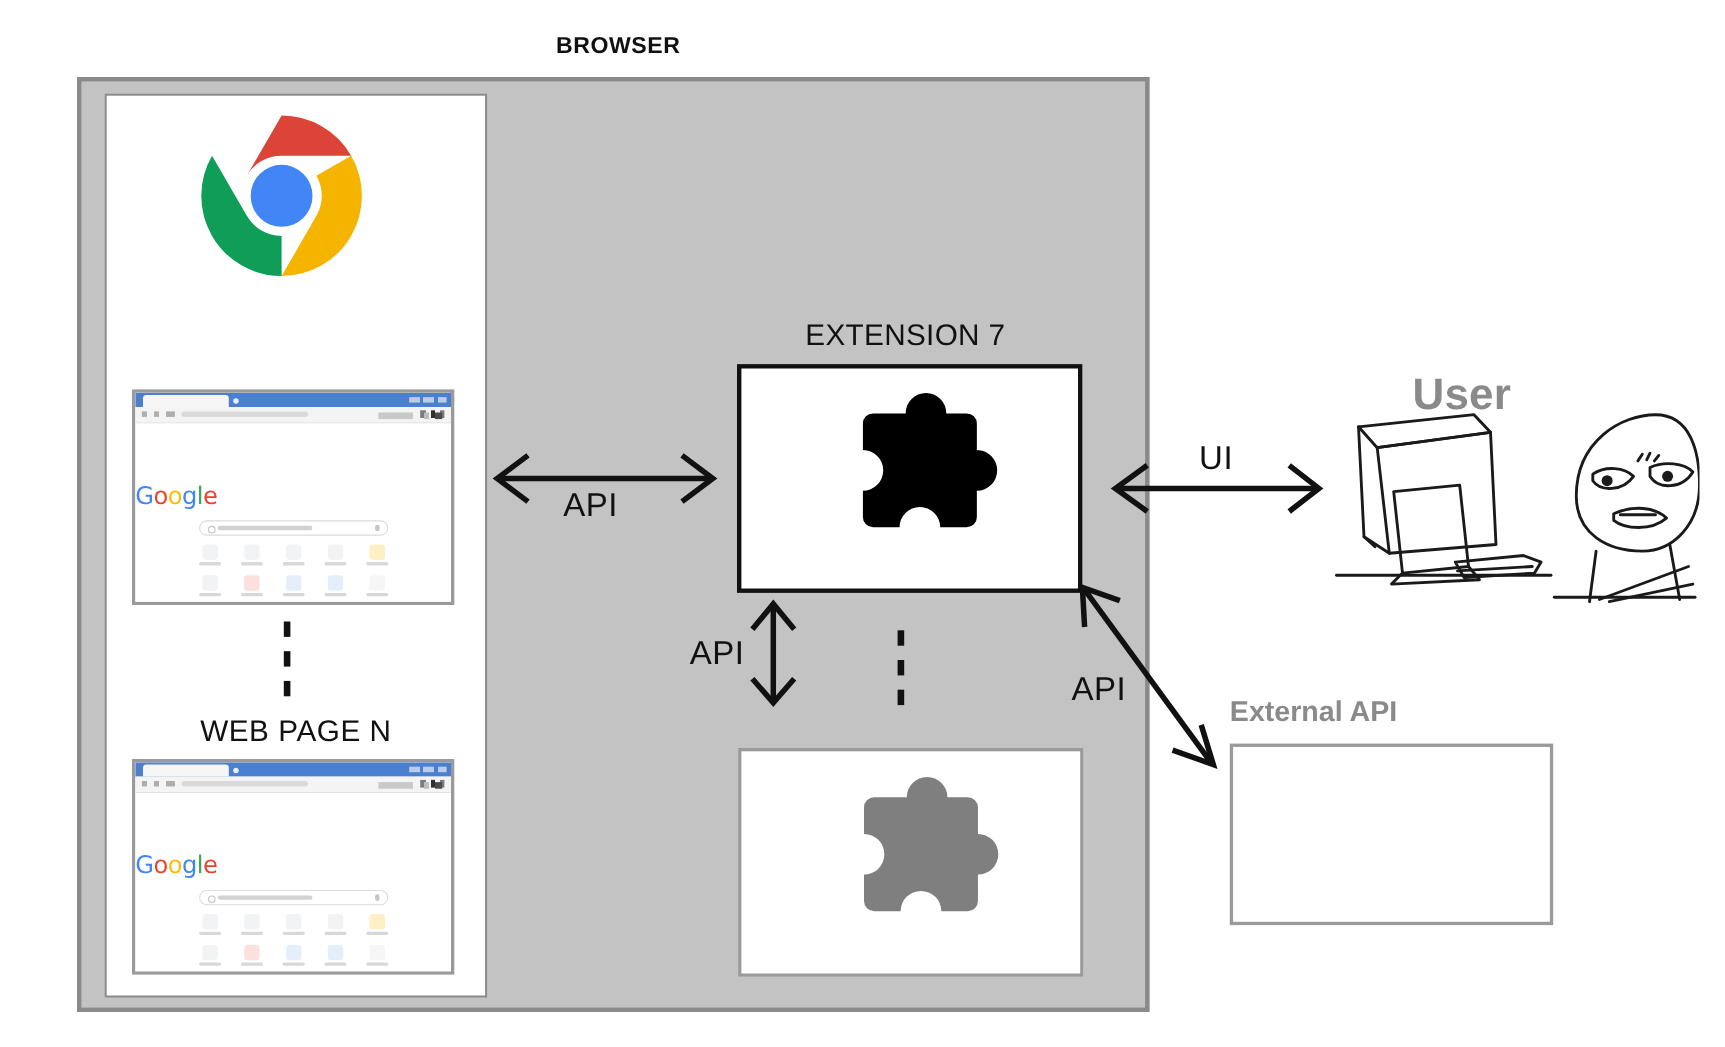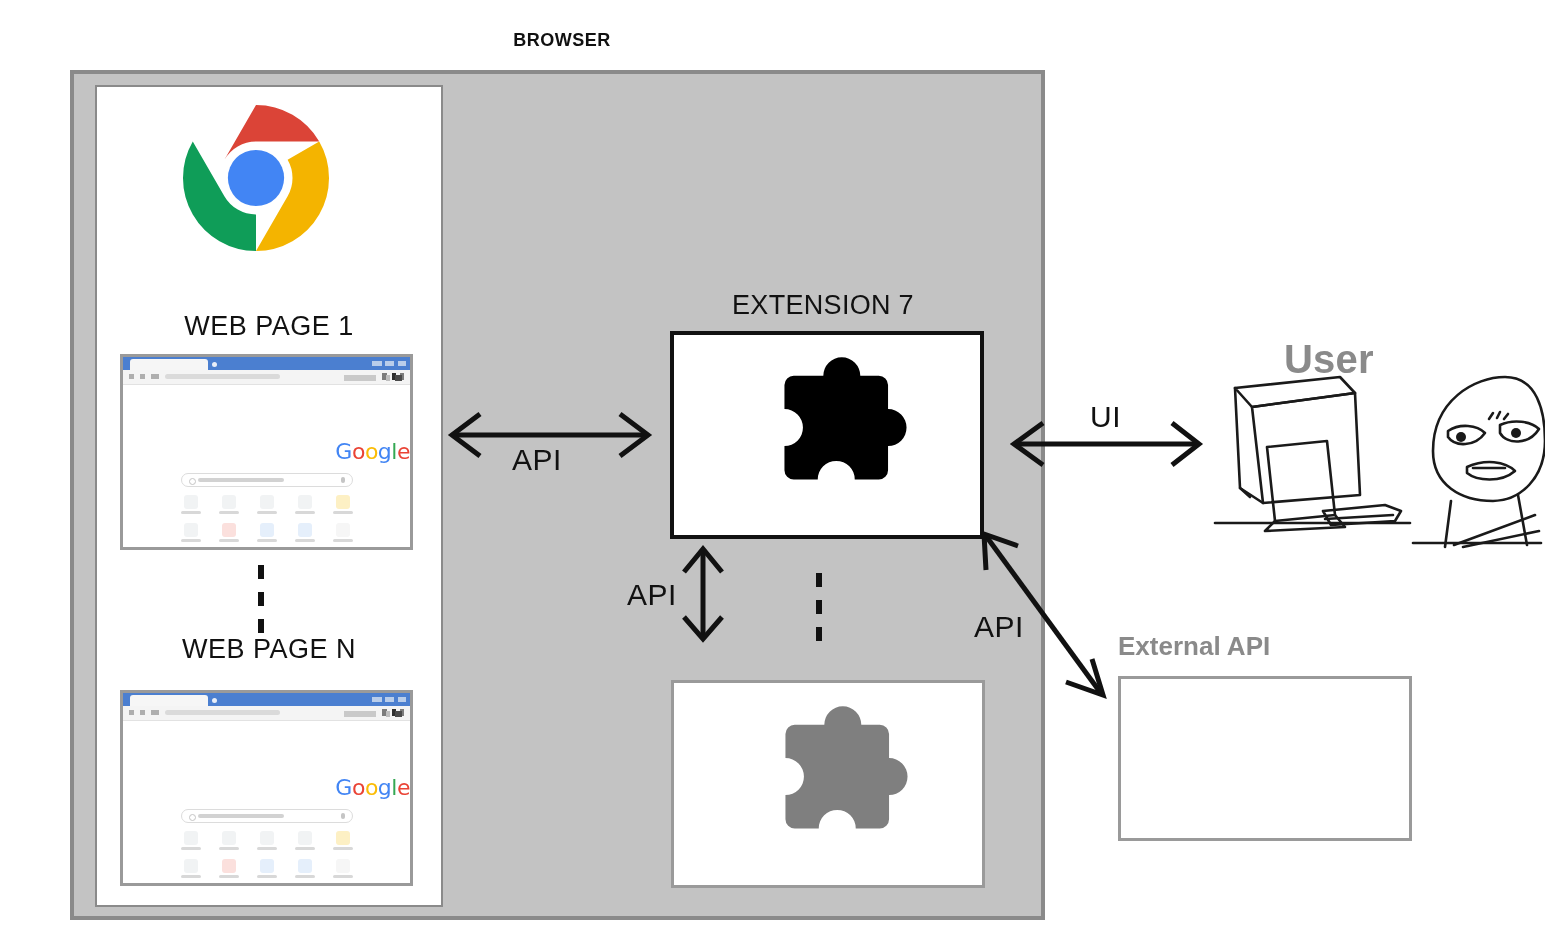--- a/index.html
+++ b/index.html
@@ -16,21 +16,21 @@
     overflow: hidden;
   }
 
   
   #browser-title {
     position: absolute;
     left: 362px;
     top: 30px;
     width: 400px;
     text-align: center;
-    font-size: 18px;
+    font-size: 21px;
     font-weight: bold;
     letter-spacing: 0.5px;
     color: #111;
   }
   #browser-box {
     position: absolute;
     left: 70px;
     top: 70px;
     width: 975px;
     height: 850px;
@@ -62,21 +62,21 @@
 
   .wp-label {
     position: absolute;
     width: 348px;
     text-align: center;
     font-size: 27px;
     color: #111;
     letter-spacing: 0.5px;
   }
   #wp1-label { left: 95px; top: 311px; }
-  #wpn-label { left: 95px; top: 634px; text-align: center; }
+  #wpn-label { left: 95px; top: 650px; text-align: center; }
 
   
   .thumb {
     position: absolute;
     background: #ffffff;
     border: 3px solid #9a9a9a;
     box-sizing: border-box;
     overflow: hidden;
   }
   #thumb1 { left: 120px; top: 354px; width: 293px; height: 196px; }
@@ -156,21 +156,21 @@
   .page-body {
     position: relative;
     height: 100%;
     background: #ffffff;
   }
   .glogo {
     position: absolute;
     left: 0;
     right: 0;
     top: 54px;
-    text-align: right;
+    text-align: left;
     font-family: "DejaVu Sans", sans-serif;
     font-size: 22px;
     letter-spacing: -0.5px;
   }
   .glogo i { font-style: normal; }
   .g-b { color:#4285f4; } .g-r { color:#ea4335; } .g-y { color:#fbbc05; } .g-g { color:#34a853; }
   .searchbox {
     position: absolute;
     left: 50%;
     transform: translateX(-50%);
@@ -365,21 +365,20 @@
 
   <svg id="chrome-logo" viewBox="0 0 100 100">
     <circle cx="50" cy="50" r="48" fill="#ffffff"></circle>
     <path d="M50 2 A48 48 0 0 1 91.6 26 L50 26 A24 24 0 0 0 29.2 38 Z" fill="#db4437"></path>
     <path d="M91.6 26 A48 48 0 0 1 50 98 L70.8 62 A24 24 0 0 0 70.8 38 Z" fill="#f4b400"></path>
     <path d="M50 98 A48 48 0 0 1 8.4 26 L29.2 62 A24 24 0 0 0 50 74 Z" fill="#0f9d58"></path>
     <circle cx="50" cy="50" r="23" fill="#ffffff"></circle>
     <circle cx="50" cy="50" r="18.5" fill="#4285f4"></circle>
   </svg>
 
-  <div class="wp-label" id="wp1-label">WEB PAGE 1</div>
   <div class="thumb" id="thumb1">
     <div class="tabstrip">
       <div class="tab"></div>
       <div class="tab-dot"></div>
       <div class="winbtns"></div>
     </div>
     <div class="toolbar">
       <div class="tb-nav"></div>
       <div class="tb-omni"></div>
       <div class="tb-right"></div>

